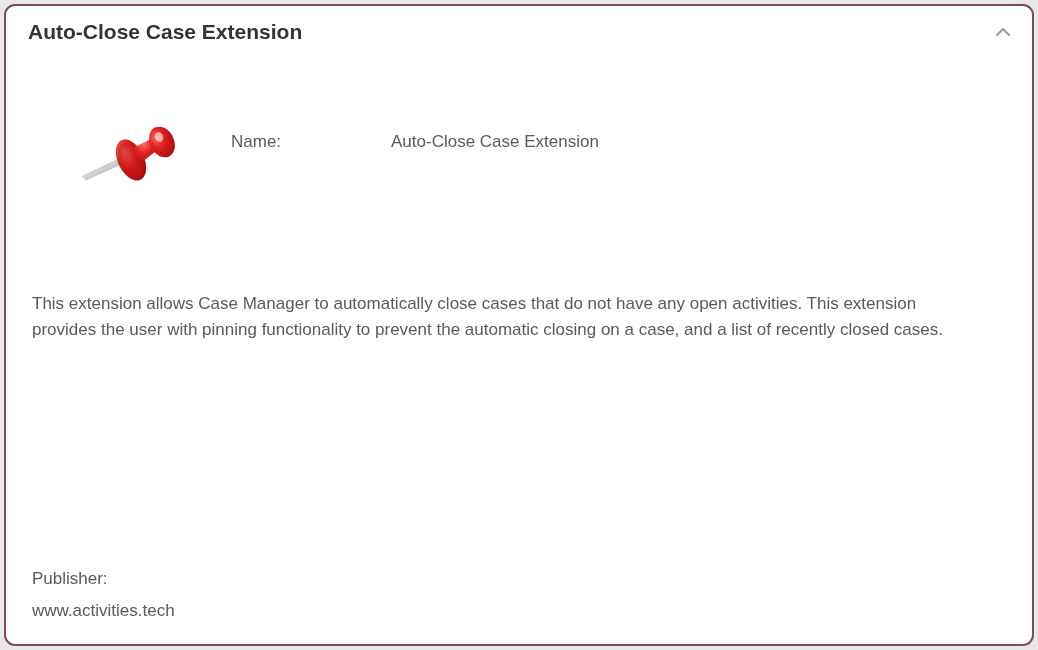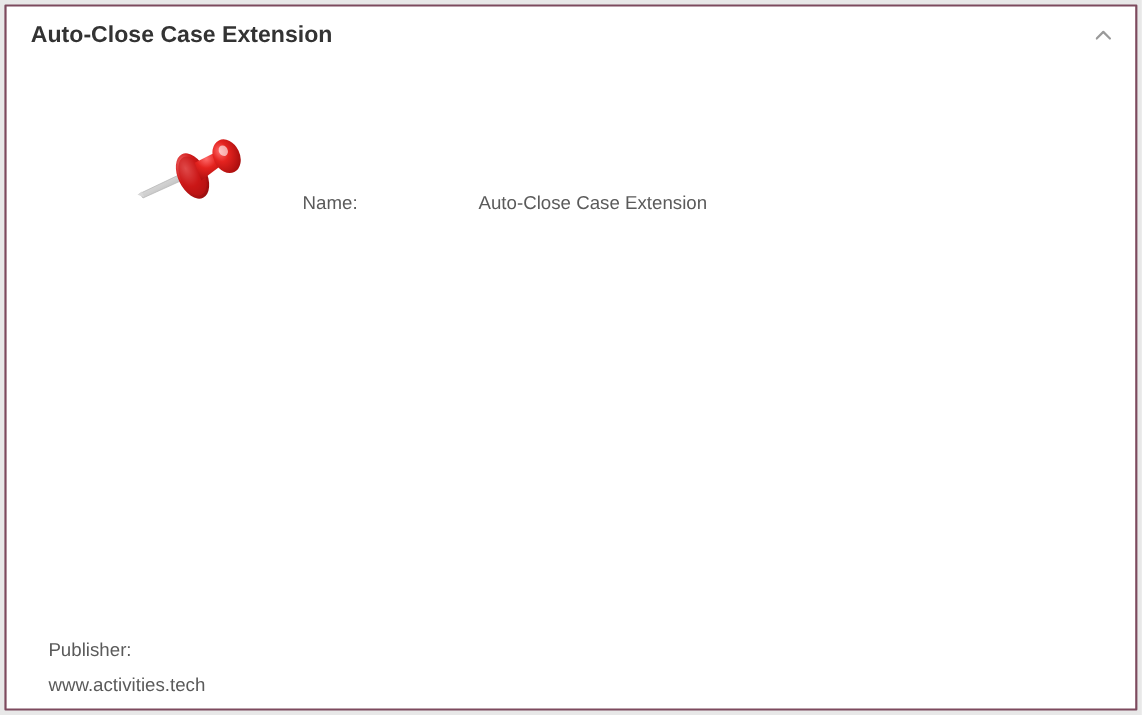--- a/index.html
+++ b/index.html
@@ -8,21 +8,21 @@
       background: #e8e8e8;
       padding: 4px;
       font-size: 17px;
       color: #5a5a5a;
     }
     .panel {
       width: 1030px;
       height: 642px;
       background: #ffffff;
       border: 2px solid #7d4a5e;
-      border-radius: 1px;
+      border-radius: 11px;
       position: relative;
     }
     .panel-header {
       display: flex;
       align-items: center;
       justify-content: space-between;
       padding: 14px 20px 10px 22px;
     }
     .panel-title {
       font-size: 21px;
@@ -33,23 +33,22 @@
       width: 18px;
       height: 18px;
       display: flex;
       align-items: center;
       justify-content: center;
       cursor: pointer;
     }
     .chevron svg { width: 14px; height: 10px; }
     .info-row {
       display: flex;
-      align-items: flex-end;
+      align-items: center;
       padding: 30px 20px 0 20px;
-      margin-left: 44px;
     }
     .icon-col {
       width: 205px;
       display: flex;
       justify-content: center;
       padding-top: 40px;
     }
     .pin-icon svg { width: 100px; height: 72px; }
     .fields {
       flex: 1;
@@ -68,23 +67,22 @@
     }
     .description {
       padding: 90px 26px 0 26px;
       font-size: 17px;
       line-height: 1.5;
       color: #5a5a5a;
       max-width: 980px;
     }
     .footer-fields {
       position: absolute;
-      bottom: 6px;
+      bottom: 18px;
       left: 26px;
-      margin-left: 12px;
     }
     .footer-row {
       display: flex;
       line-height: 1.85;
       font-size: 17px;
     }
     .footer-label {
       width: 172px;
       color: #5a5a5a;
     }
@@ -143,20 +141,21 @@
     </div>
 
     <div class="fields">
       <div class="field-row">
         <div class="field-label">Name:</div>
         <div class="field-value">Auto-Close Case Extension</div>
       </div>
     </div>
   </div>
 
+  <div class="description">This extension allows Case Manager to automatically close cases that do not have any open activities. This extension provides the user with pinning functionality to prevent the automatic closing on a case, and a list of recently closed cases.</div>
 
   <div class="footer-fields">
     <div class="footer-row">
       <div class="footer-label">Publisher:</div>
     </div>
     <div class="footer-row">
       <div class="footer-value">www.activities.tech</div>
     </div>
   </div>
 

